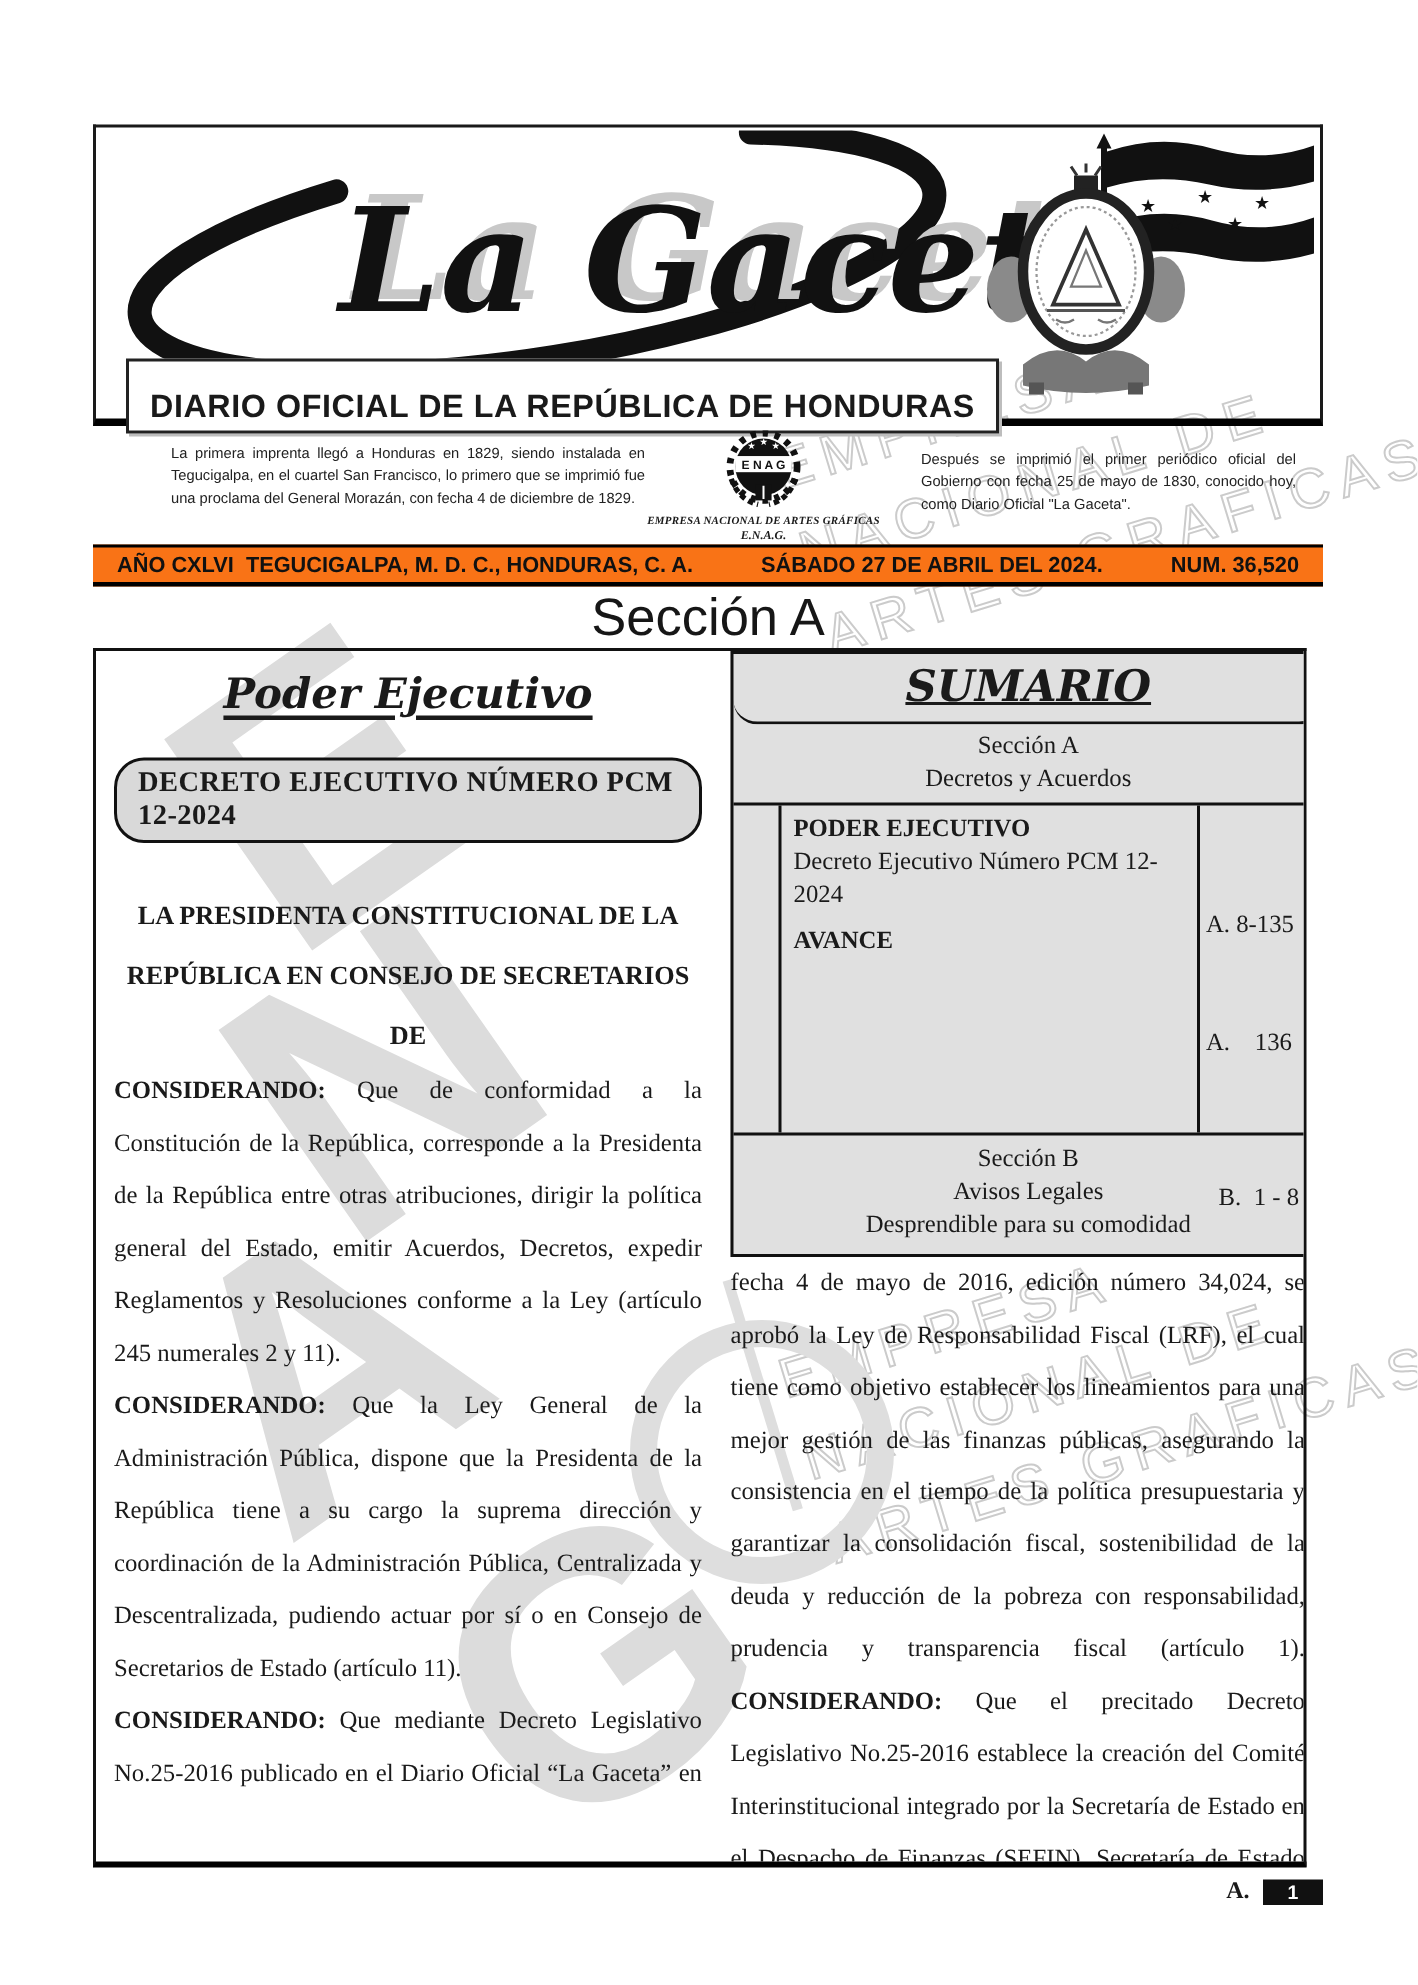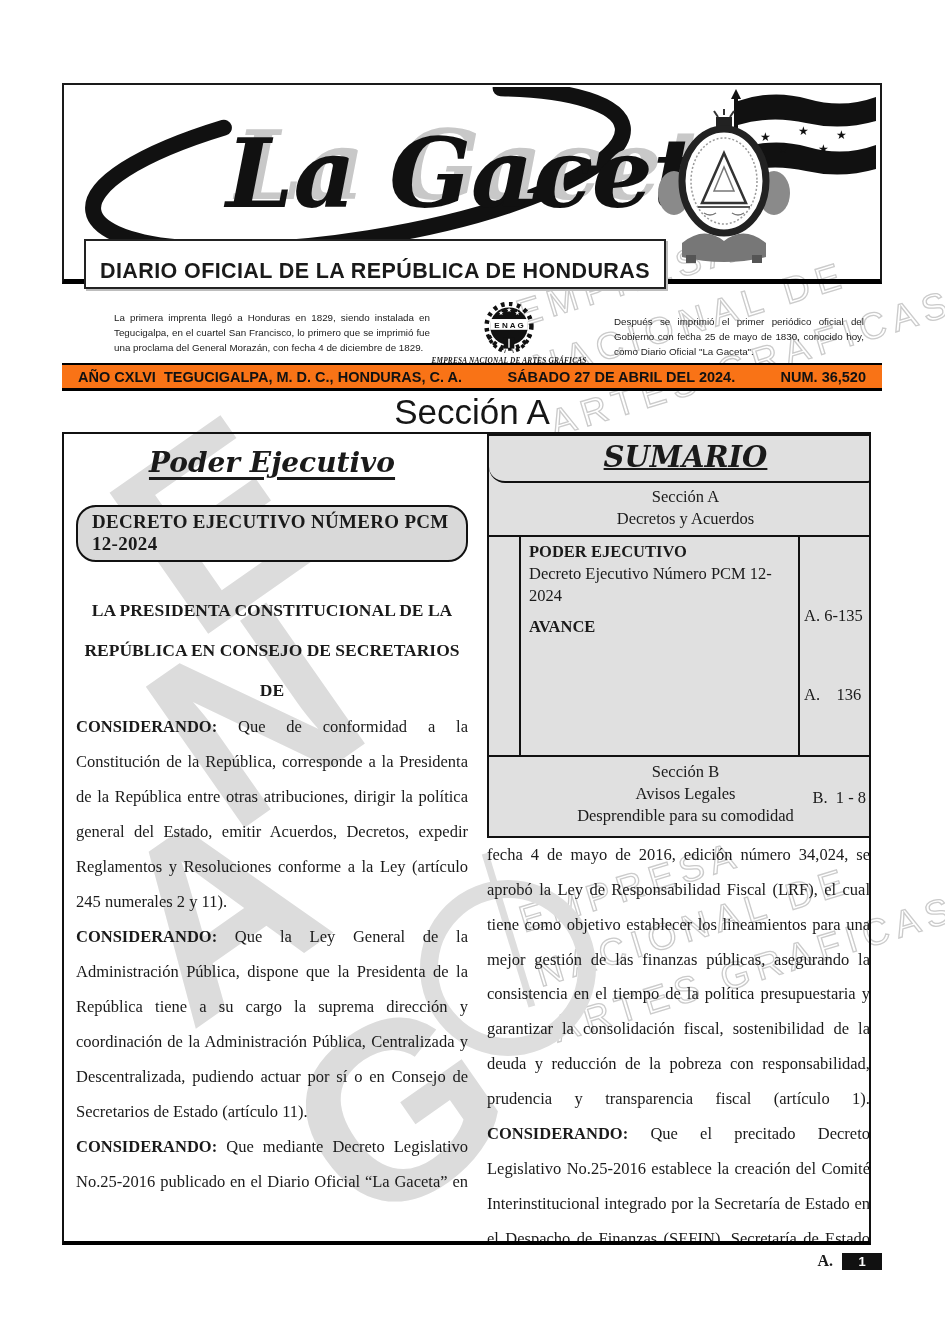--- a/index.html
+++ b/index.html
@@ -22,21 +22,21 @@
   
   .header-box{left:62px;top:83px;width:820px;height:201px;border:2px solid #1a1a1a;
               border-bottom:5px solid #000;}
   .logo-svg{position:absolute;left:4px;top:2px;}
   .diario{position:absolute;left:20px;top:154px;border:2px solid #222;background:#fff;
           padding:18px 14px 3px;font-family:"Liberation Sans",sans-serif;font-weight:700;
           font-size:21.5px;letter-spacing:.4px;box-shadow:2px 2px 0 #bdbdbd;white-space:nowrap;}
   .coat{position:absolute;right:2px;top:2px;}
 
   
-  .midband{left:62px;top:306px;width:820px;height:70px;}
+  .midband{left:62px;top:291px;width:820px;height:70px;}
   .note{position:absolute;font-family:"Liberation Sans",sans-serif;font-size:9.8px;
         line-height:1.55;text-align:justify;color:#222;}
   .note-left{left:52px;top:4px;width:316px;}
   .note-right{left:552px;top:8px;width:250px;}
   .enag-block{position:absolute;left:352px;top:-4px;width:190px;text-align:center;}
   .enag-caption{font-size:7.3px;font-weight:700;font-style:italic;letter-spacing:.2px;margin-top:-2px;}
   .enag-abbr{font-size:8px;font-weight:700;font-style:italic;margin-top:1px;}
 
   
   .datebar{left:62px;top:363px;width:820px;height:28px;background:#f97316;
@@ -207,21 +207,21 @@
         </div>
         <div class="sum-main-row">
           <div class="sum-gutter"></div>
           <div class="sum-cell">
             <div class="bold">PODER EJECUTIVO</div>
             <div>Decreto Ejecutivo Número PCM 12-2024</div>
             <div class="sum-sp"></div>
             <div class="bold">AVANCE</div>
           </div>
           <div class="sum-pages">
-            <div class="pg1">A. 6-135</div>
+            <div class="pg1">A. 8-135</div>
             <div class="pg2">A.    136</div>
           </div>
         </div>
         <div class="sum-secB">
           <div>Sección B</div>
           <div>Avisos Legales</div>
           <div>Desprendible para su comodidad</div>
           <span class="secB-pages">B.  1 - 8</span>
         </div>
       </div>

